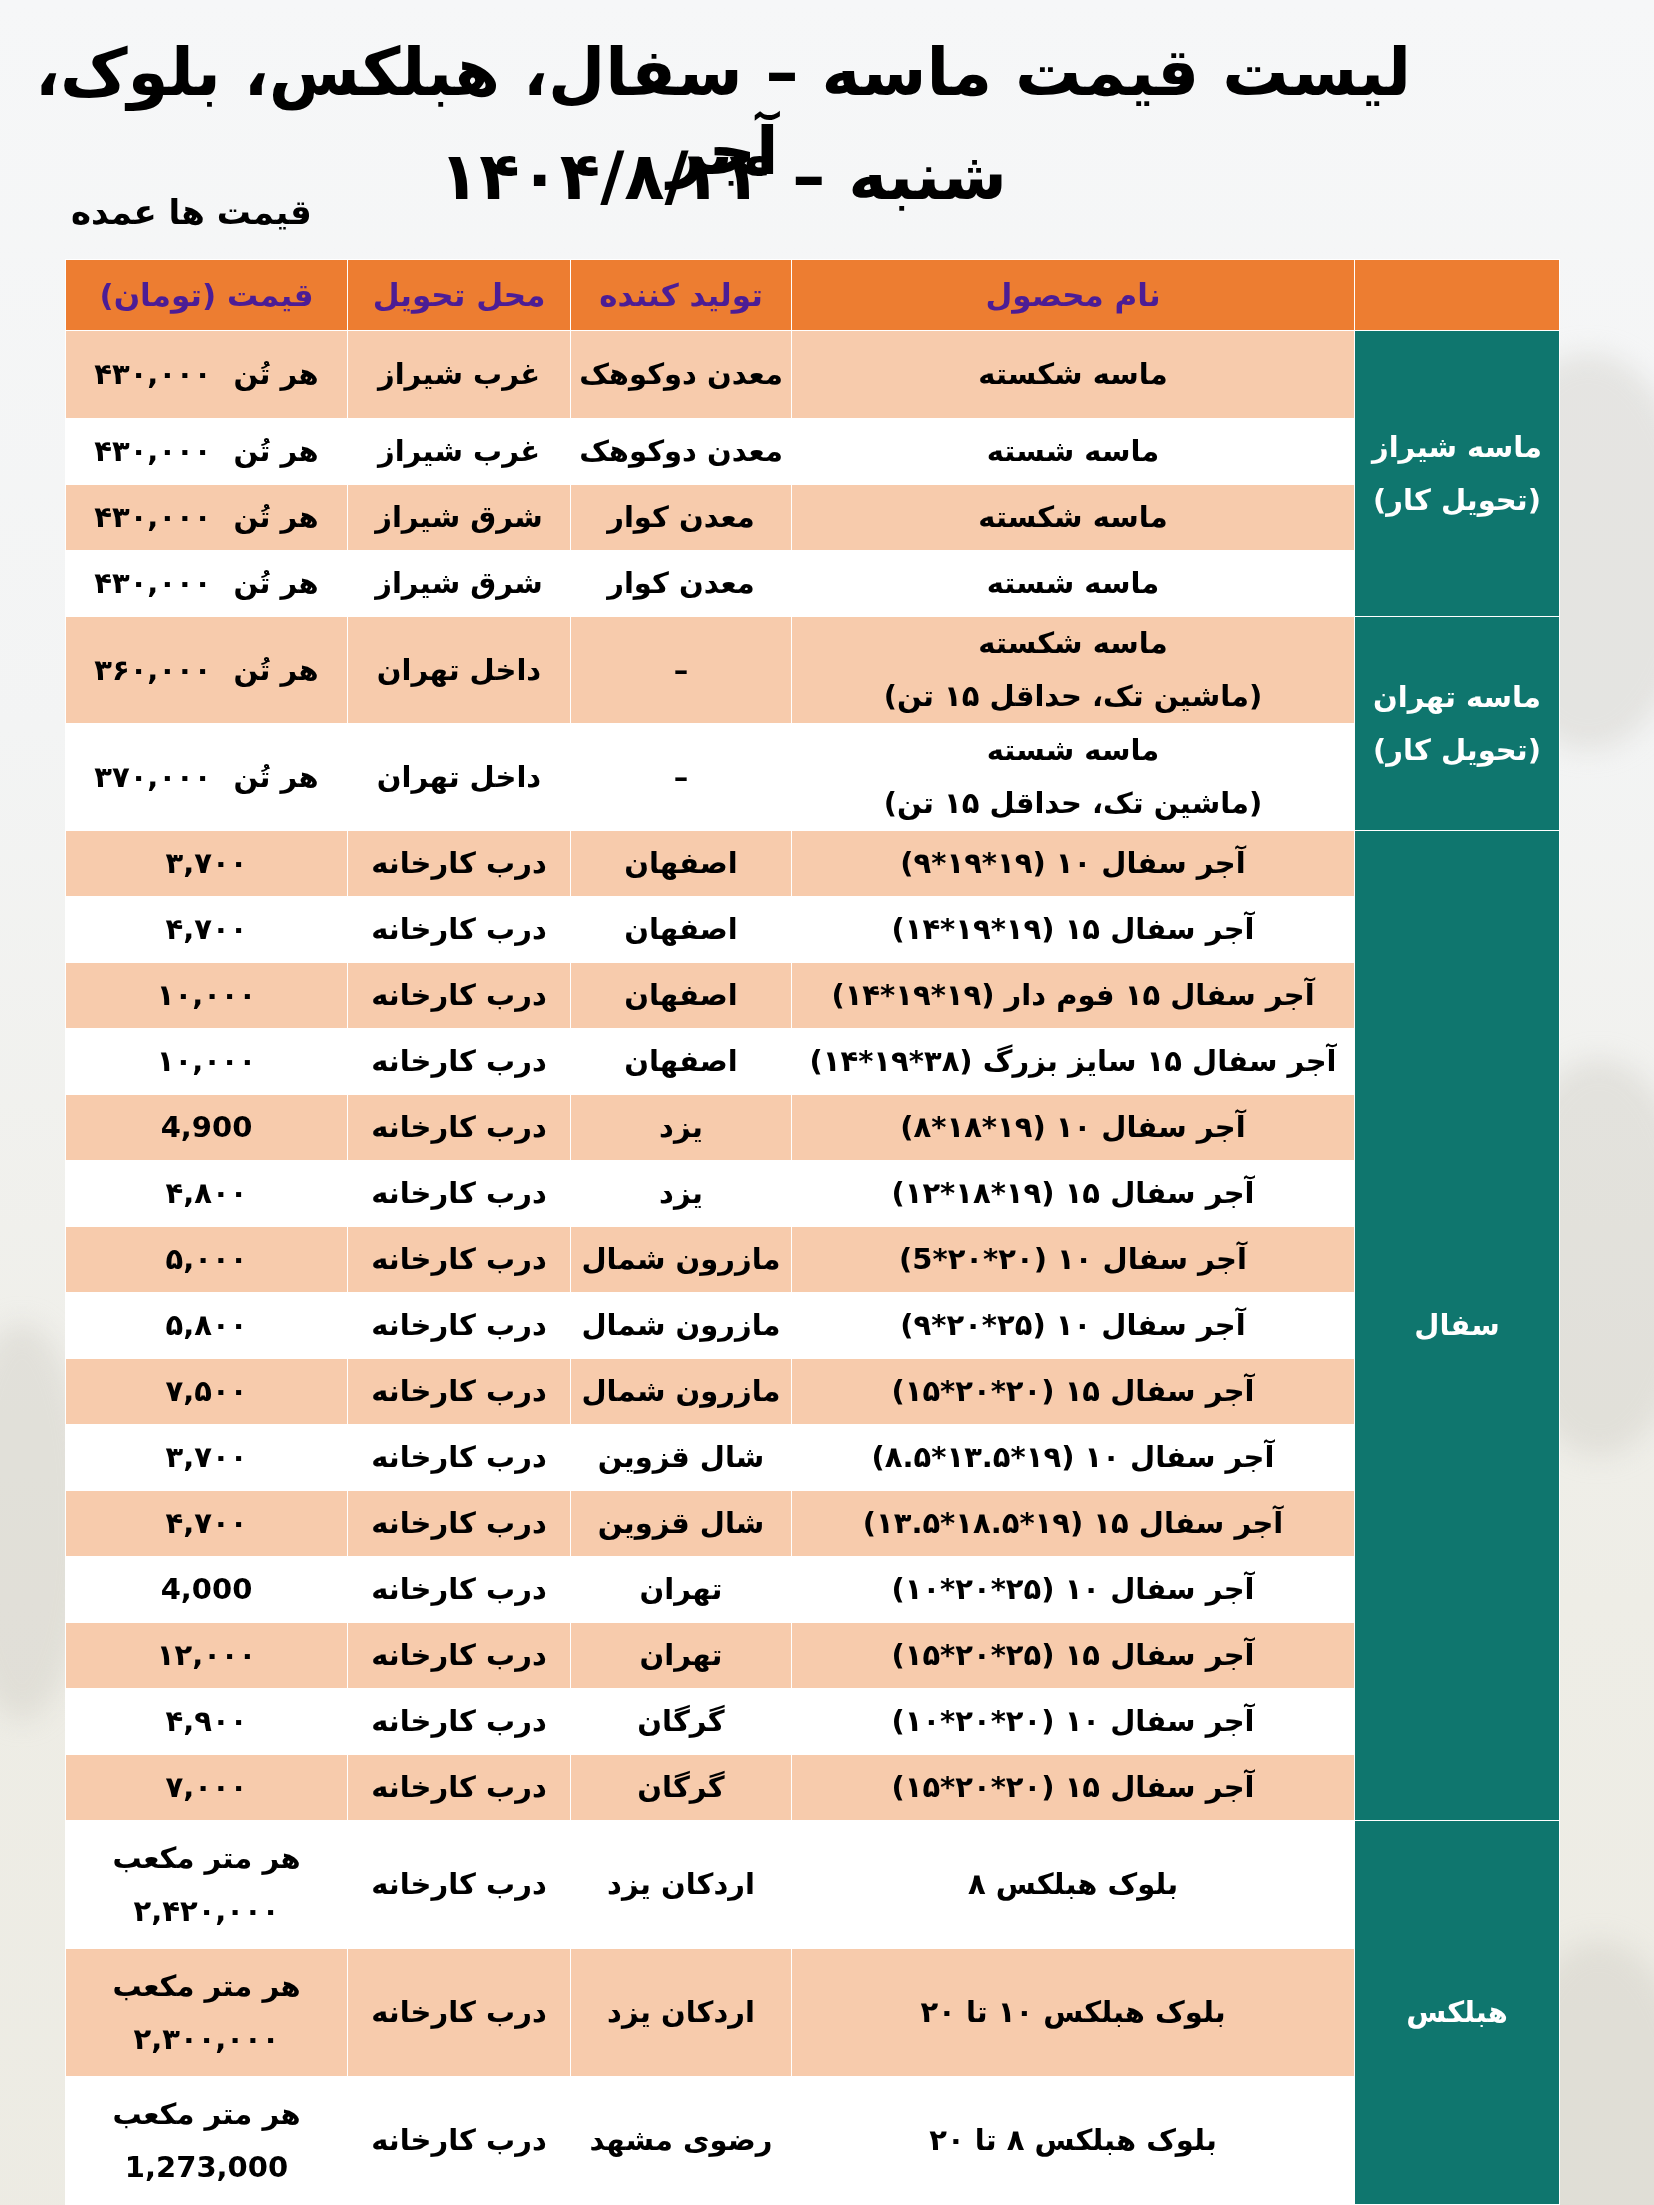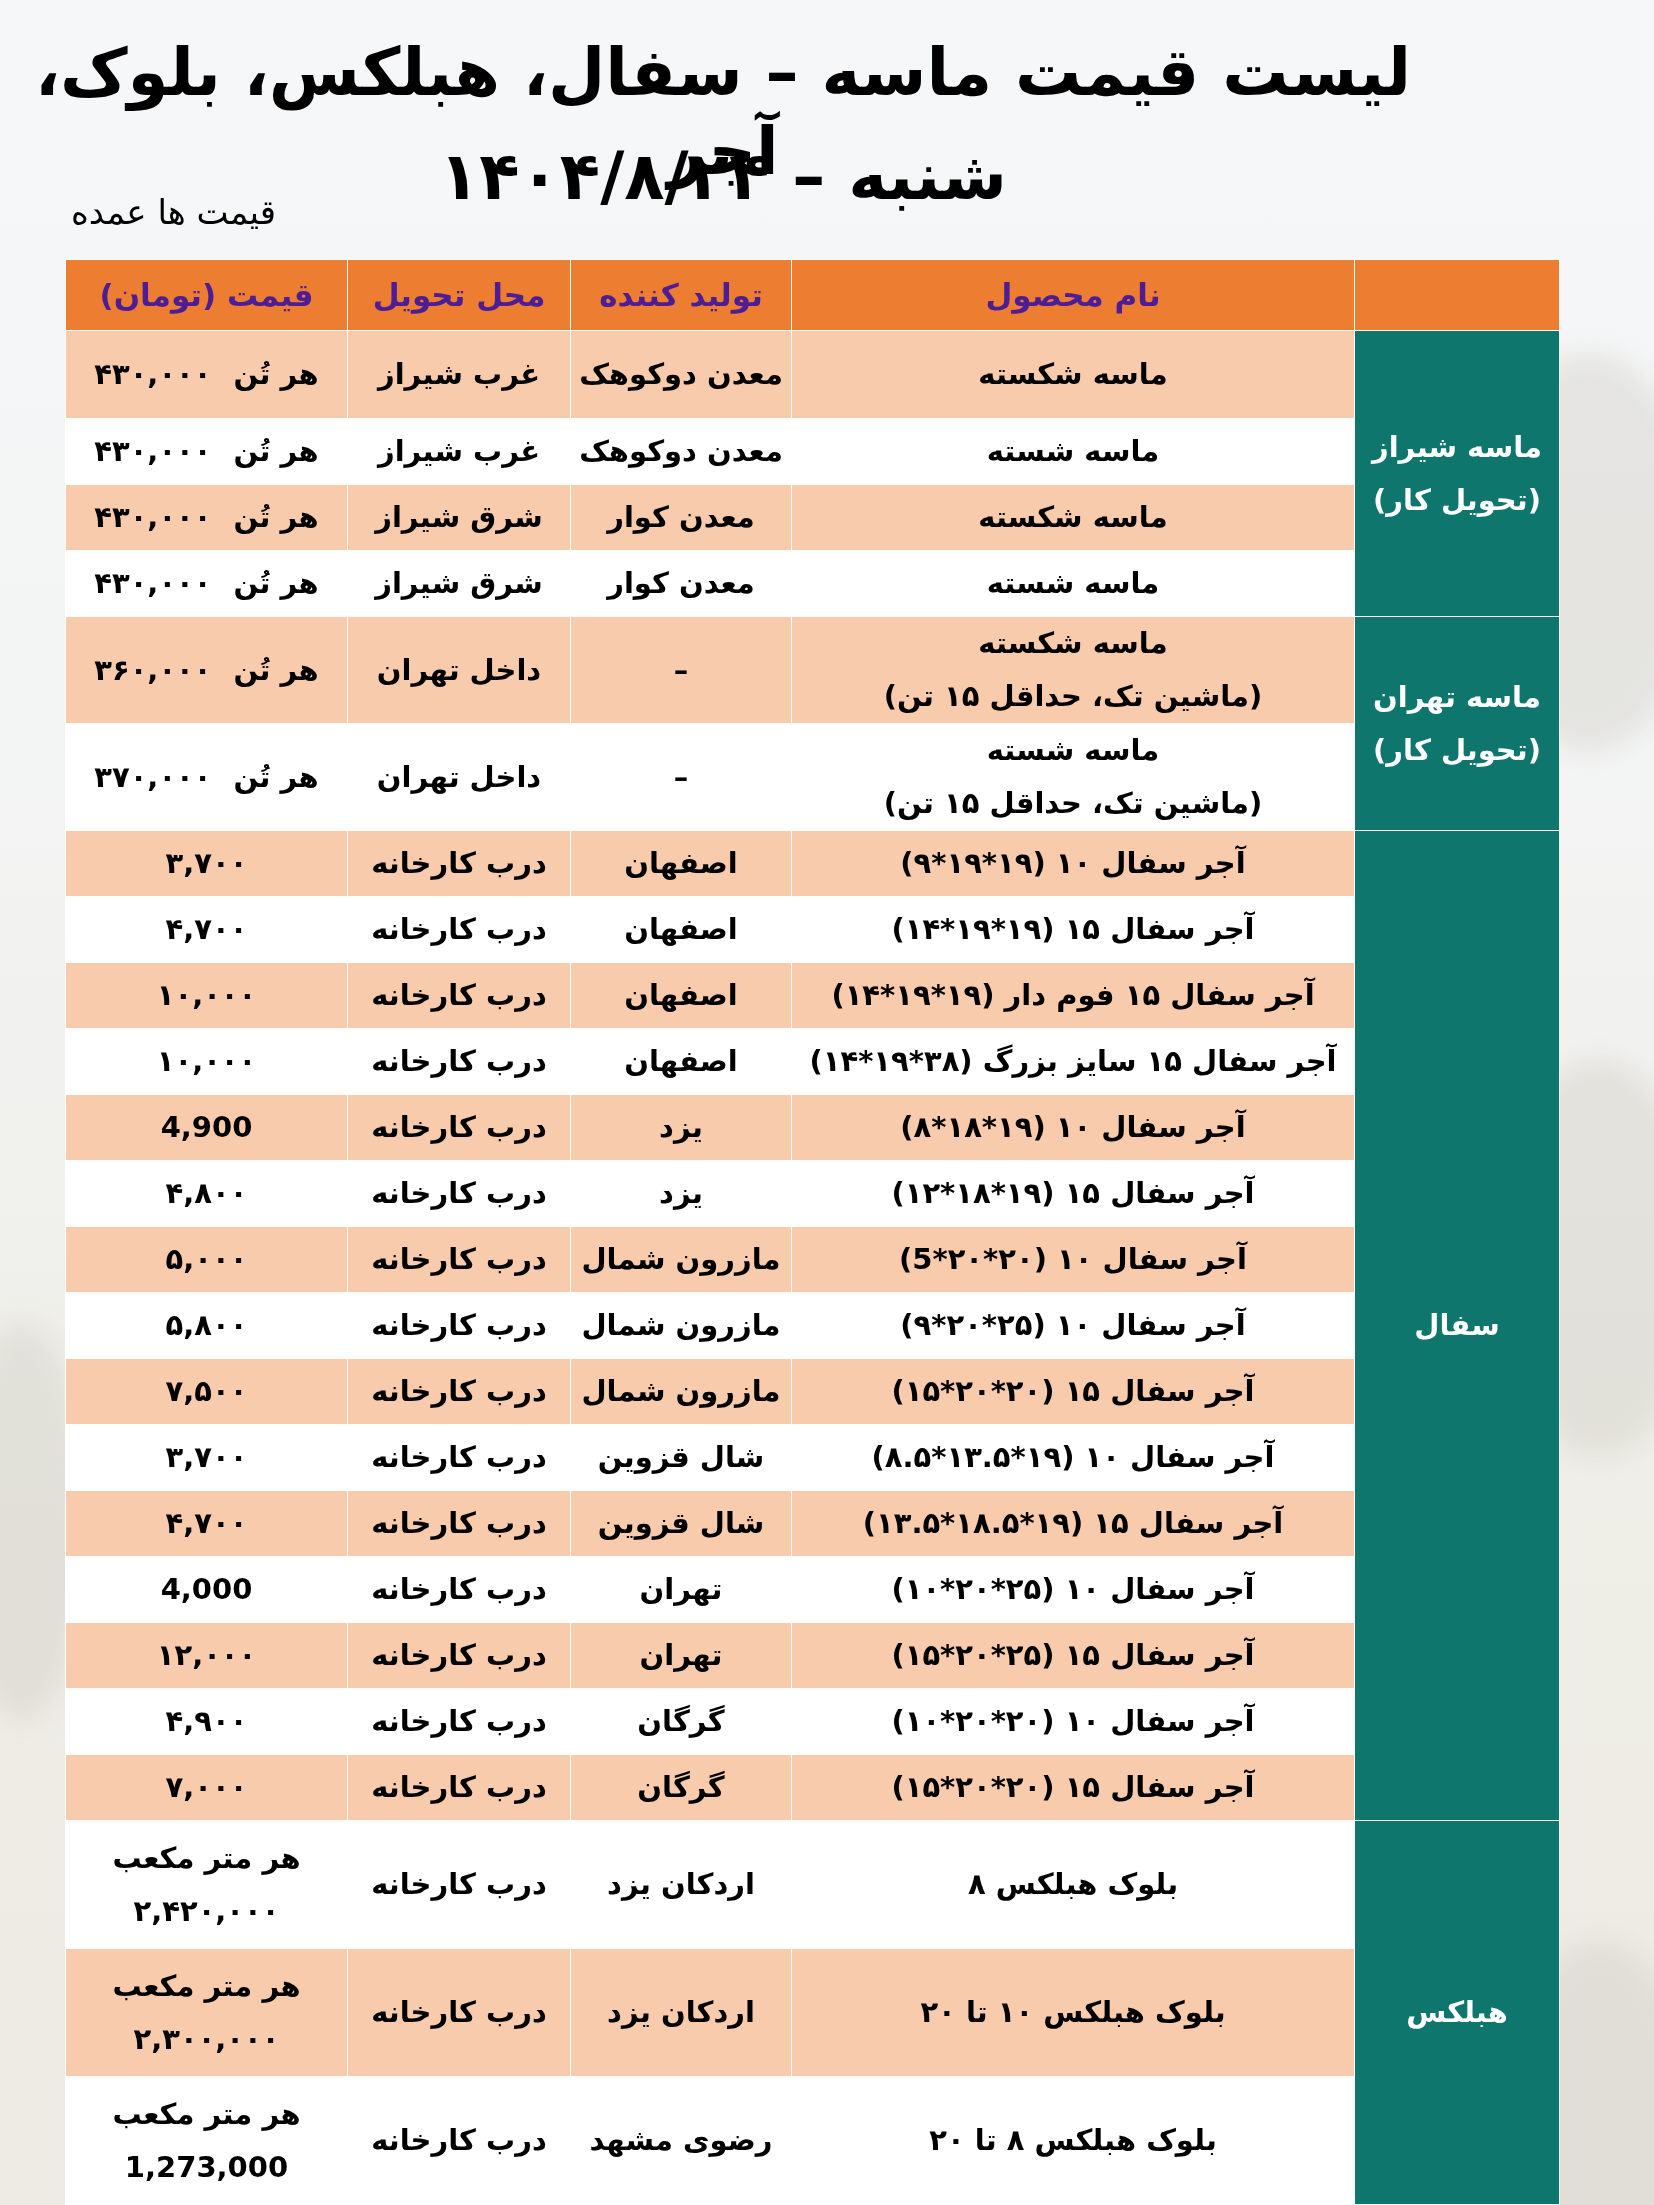--- a/index.html
+++ b/index.html
@@ -10,21 +10,21 @@
     color: #000;
   }
   .bg-blob { position: absolute; border-radius: 50%; background: rgba(200,198,190,0.35); filter: blur(13.2px); }
   .title {
     position: absolute; left: 0; width: 1446px; text-align: center;
     font-weight: bold; font-size: 66px; line-height: 79px; letter-spacing: -0.9px;
   }
   .title-1 { top: 33px; }
   .title-2 { top: 137px; }
   .wholesale {
-    position: absolute; left: 71px; top: 190px; font-weight: normal; font-size: 34px; line-height: 44px;
+    position: absolute; left: 71px; top: 190px; font-weight: bold; font-size: 34px; line-height: 44px;
   }
   table.price {
     position: absolute; left: 65px; top: 259px; width: 1494px;
     border-collapse: collapse; table-layout: fixed; direction: rtl;
   }
   table.price td, table.price th {
     border: 1.3px solid #ffffff; text-align: center; vertical-align: middle;
     font-weight: bold; font-size: 29px; line-height: 53px; padding: 0 4.4px;
   }
   table.price th { background: #ed7d31; color: #4c1d95; height: 70px; font-size: 31px; }

